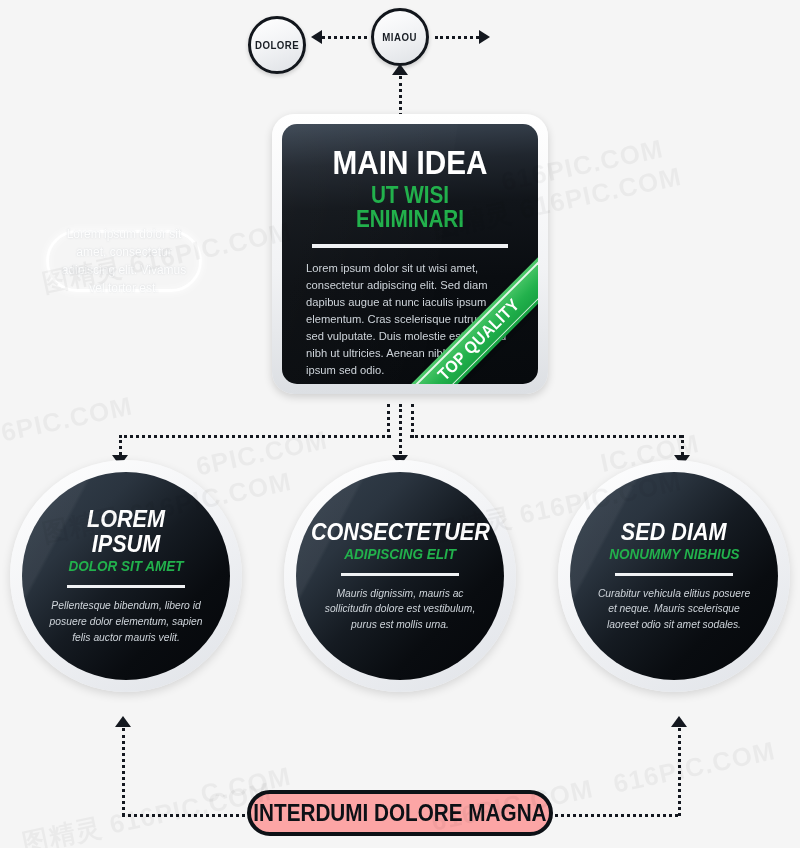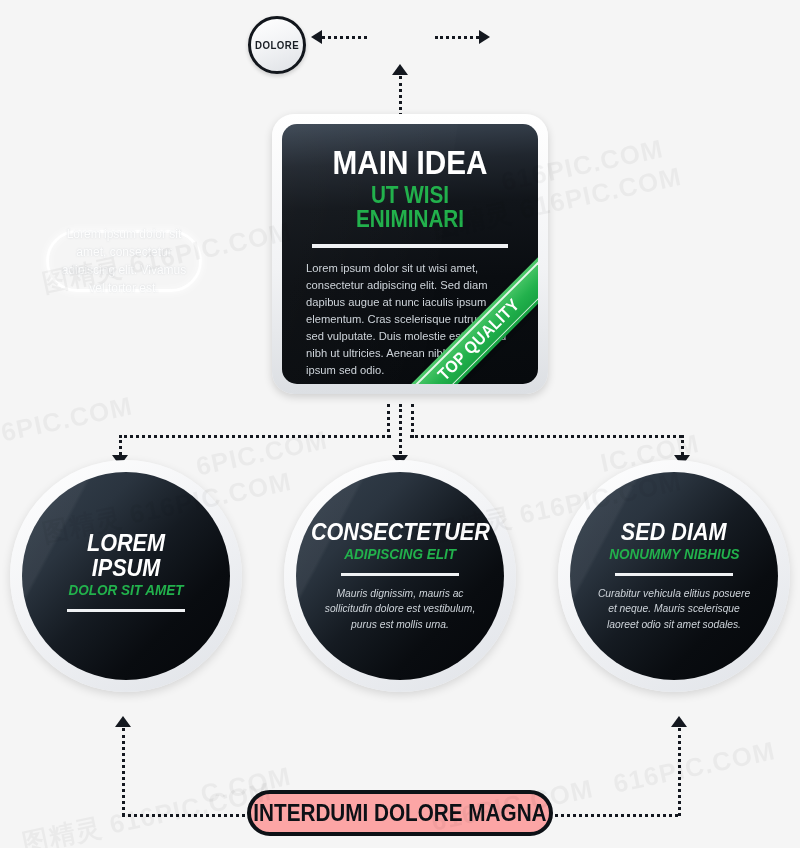--- a/index.html
+++ b/index.html
@@ -327,20 +327,23 @@
       <div class="wm" style="left: 430px; top: 790px;">616PIC.COM</div>
       <div class="wm" style="left: 612px; top: 752px;">616PIC.COM</div>
       <div class="wm" style="left: 200px; top: 770px;">C.COM</div>
       <div class="wm" style="left: 0px; top: 404px;">6PIC.COM</div>
     </div>
 
   <div class="mini-circle light" style="left:248px; top:16px;">
     <span class="mini-label">DOLORE</span>
   </div>
 
+  <div class="mini-circle light" style="left:371px; top:8px;">
+    <span class="mini-label">MIAOU</span>
+  </div>
 
 
   <div class="dotline-h" style="left:322px; top:36px; width:45px;"></div>
   <div class="arrow left" style="left:311px; top:30px;"></div>
 
   <div class="dotline-h" style="left:435px; top:36px; width:44px;"></div>
   <div class="arrow right" style="left:479px; top:30px;"></div>
 
   <div class="dotline-v" style="left:399px; top:76px; height:46px;"></div>
   <div class="arrow up" style="left:392px; top:64px;"></div>
@@ -375,20 +378,21 @@
   <div class="arrow down" style="left:112px; top:455px;"></div>
 
   <div class="dotline-v" style="left:681px; top:435px; height:26px;"></div>
   <div class="arrow down" style="left:674px; top:455px;"></div>
 
   <div class="big-circle-outer" style="left:10px; top:460px;">
     <div class="big-circle-inner">
       <div class="circle-title">LOREM IPSUM</div>
       <div class="circle-subtitle">DOLOR SIT AMET</div>
       <div class="circle-rule"></div>
+      <div class="circle-body">Pellentesque bibendum, libero id posuere dolor elementum, sapien felis auctor mauris velit.</div>
     </div>
   </div>
 
   <div class="big-circle-outer" style="left:284px; top:460px;">
     <div class="big-circle-inner">
       <div class="circle-title">CONSECTETUER</div>
       <div class="circle-subtitle">ADIPISCING ELIT</div>
       <div class="circle-rule"></div>
       <div class="circle-body">Mauris dignissim, mauris ac sollicitudin dolore est vestibulum, purus est mollis urna.</div>
     </div>

